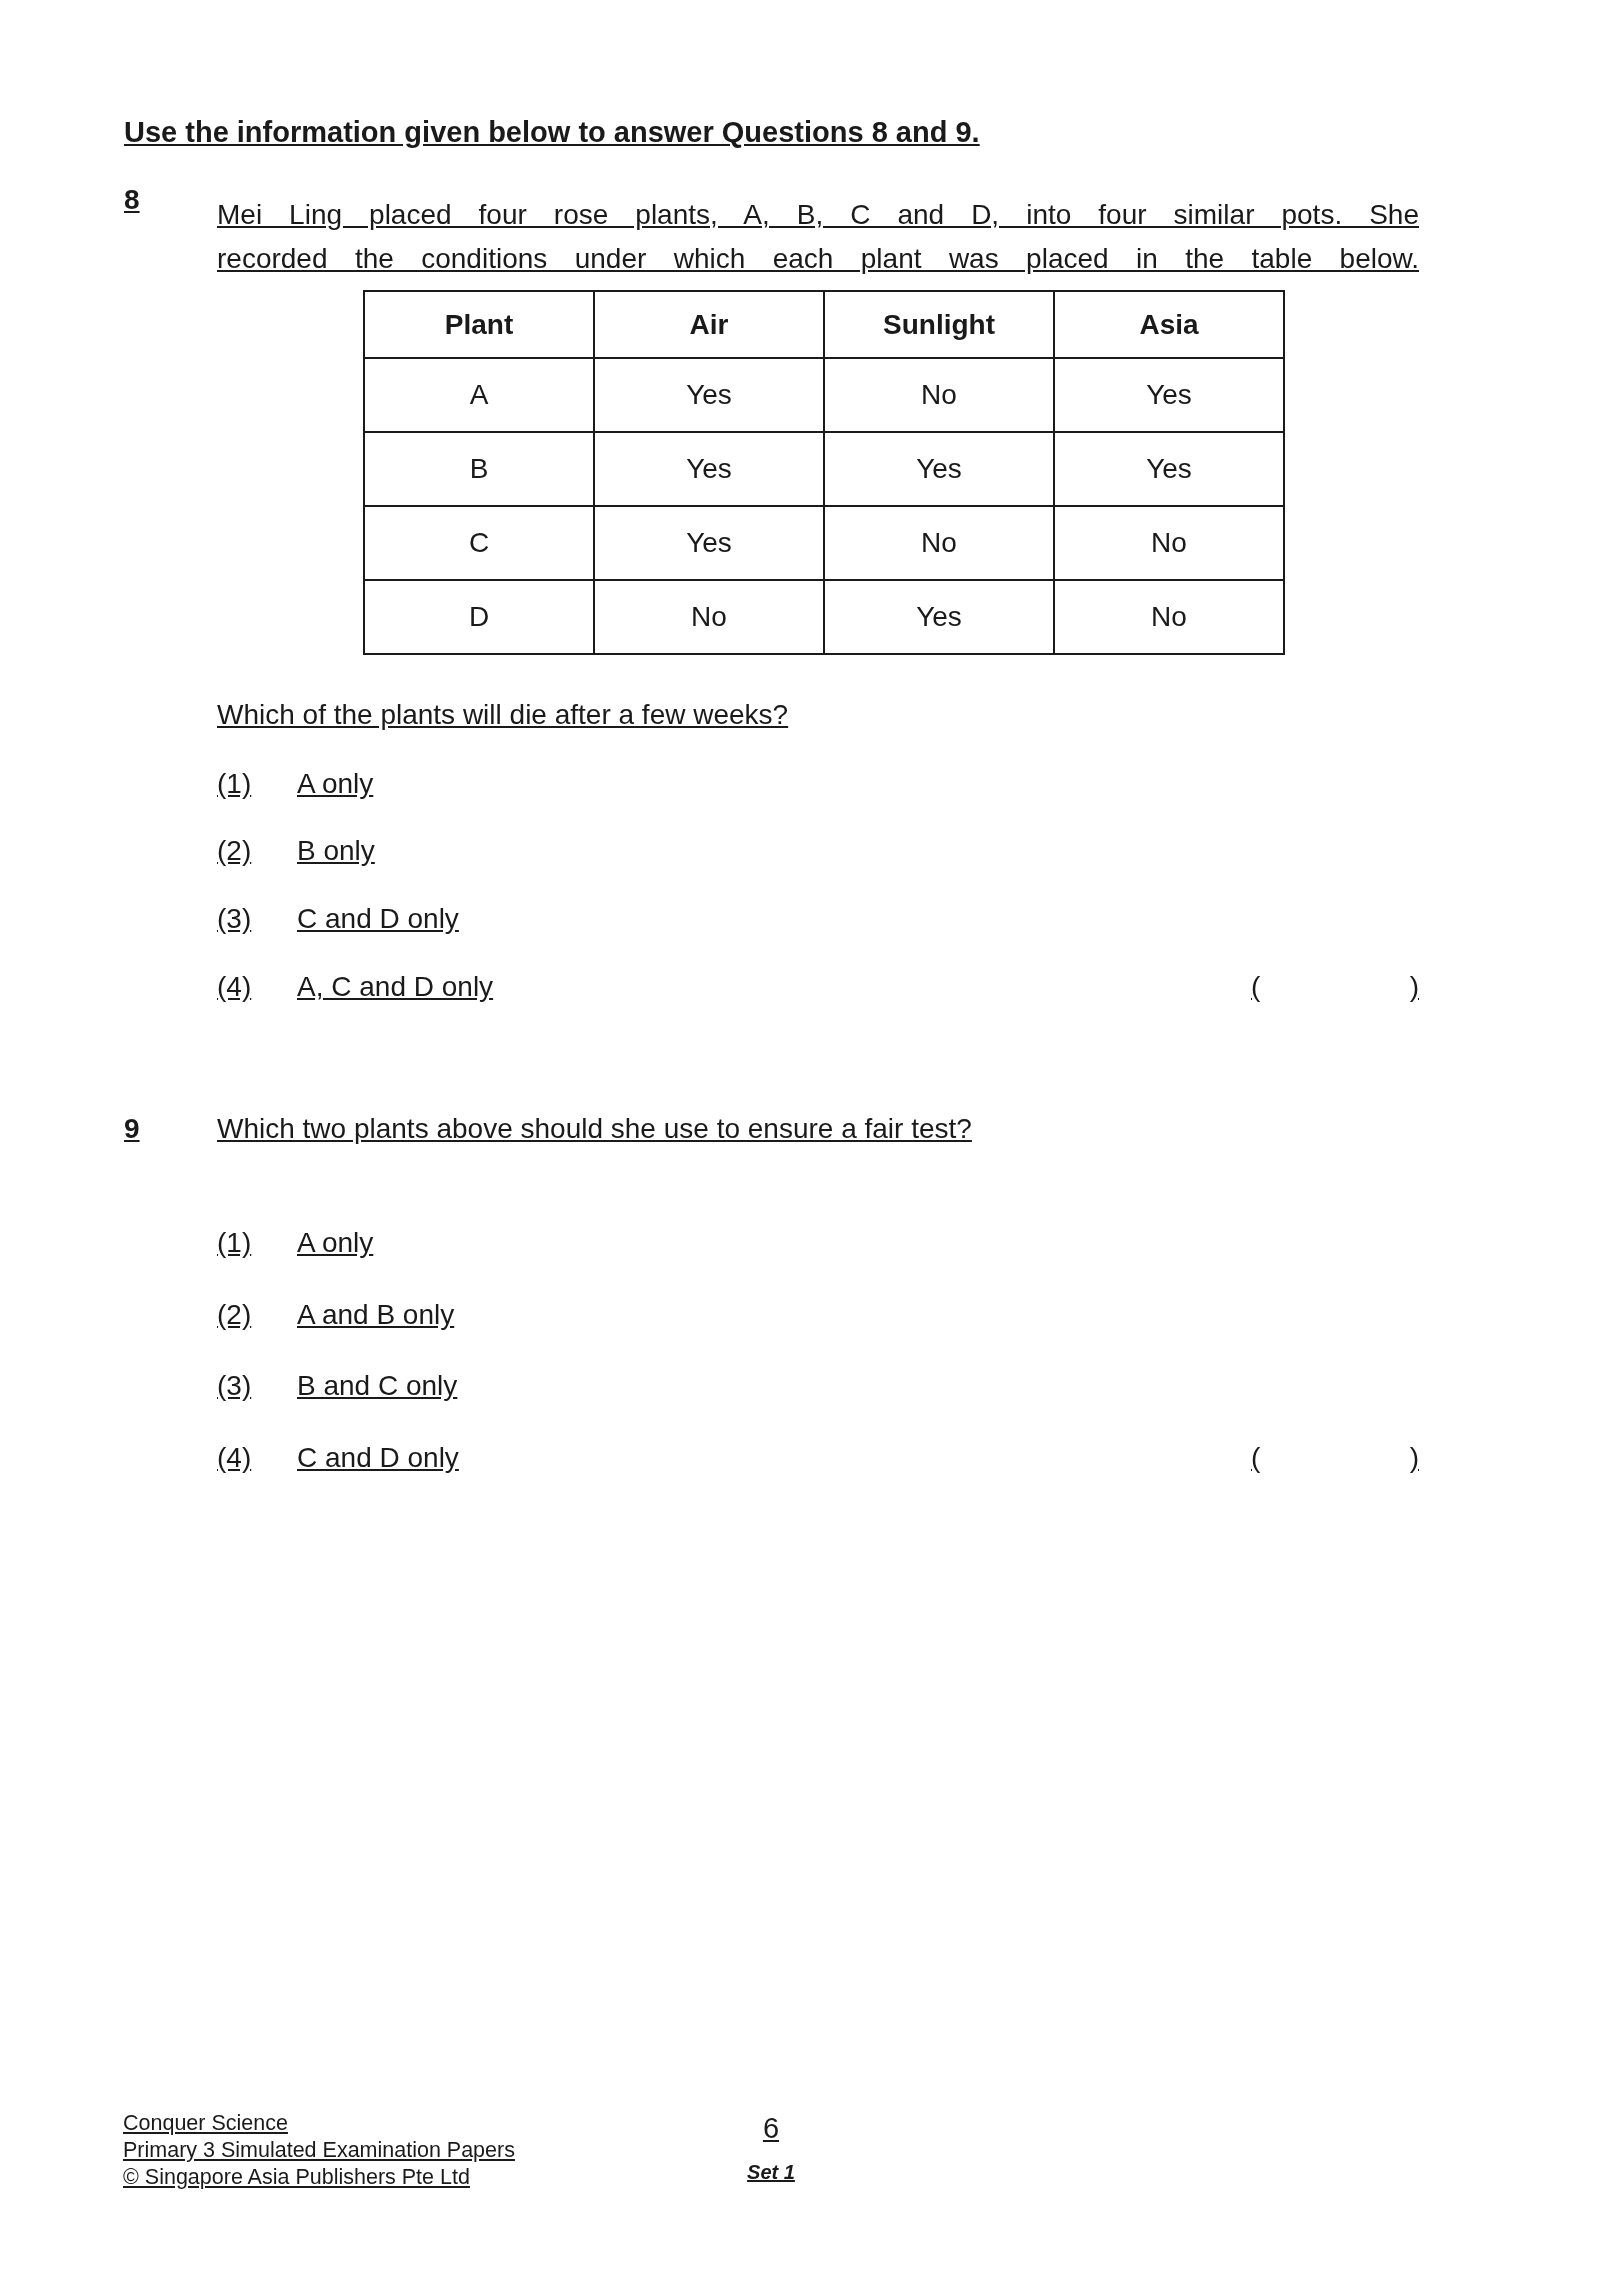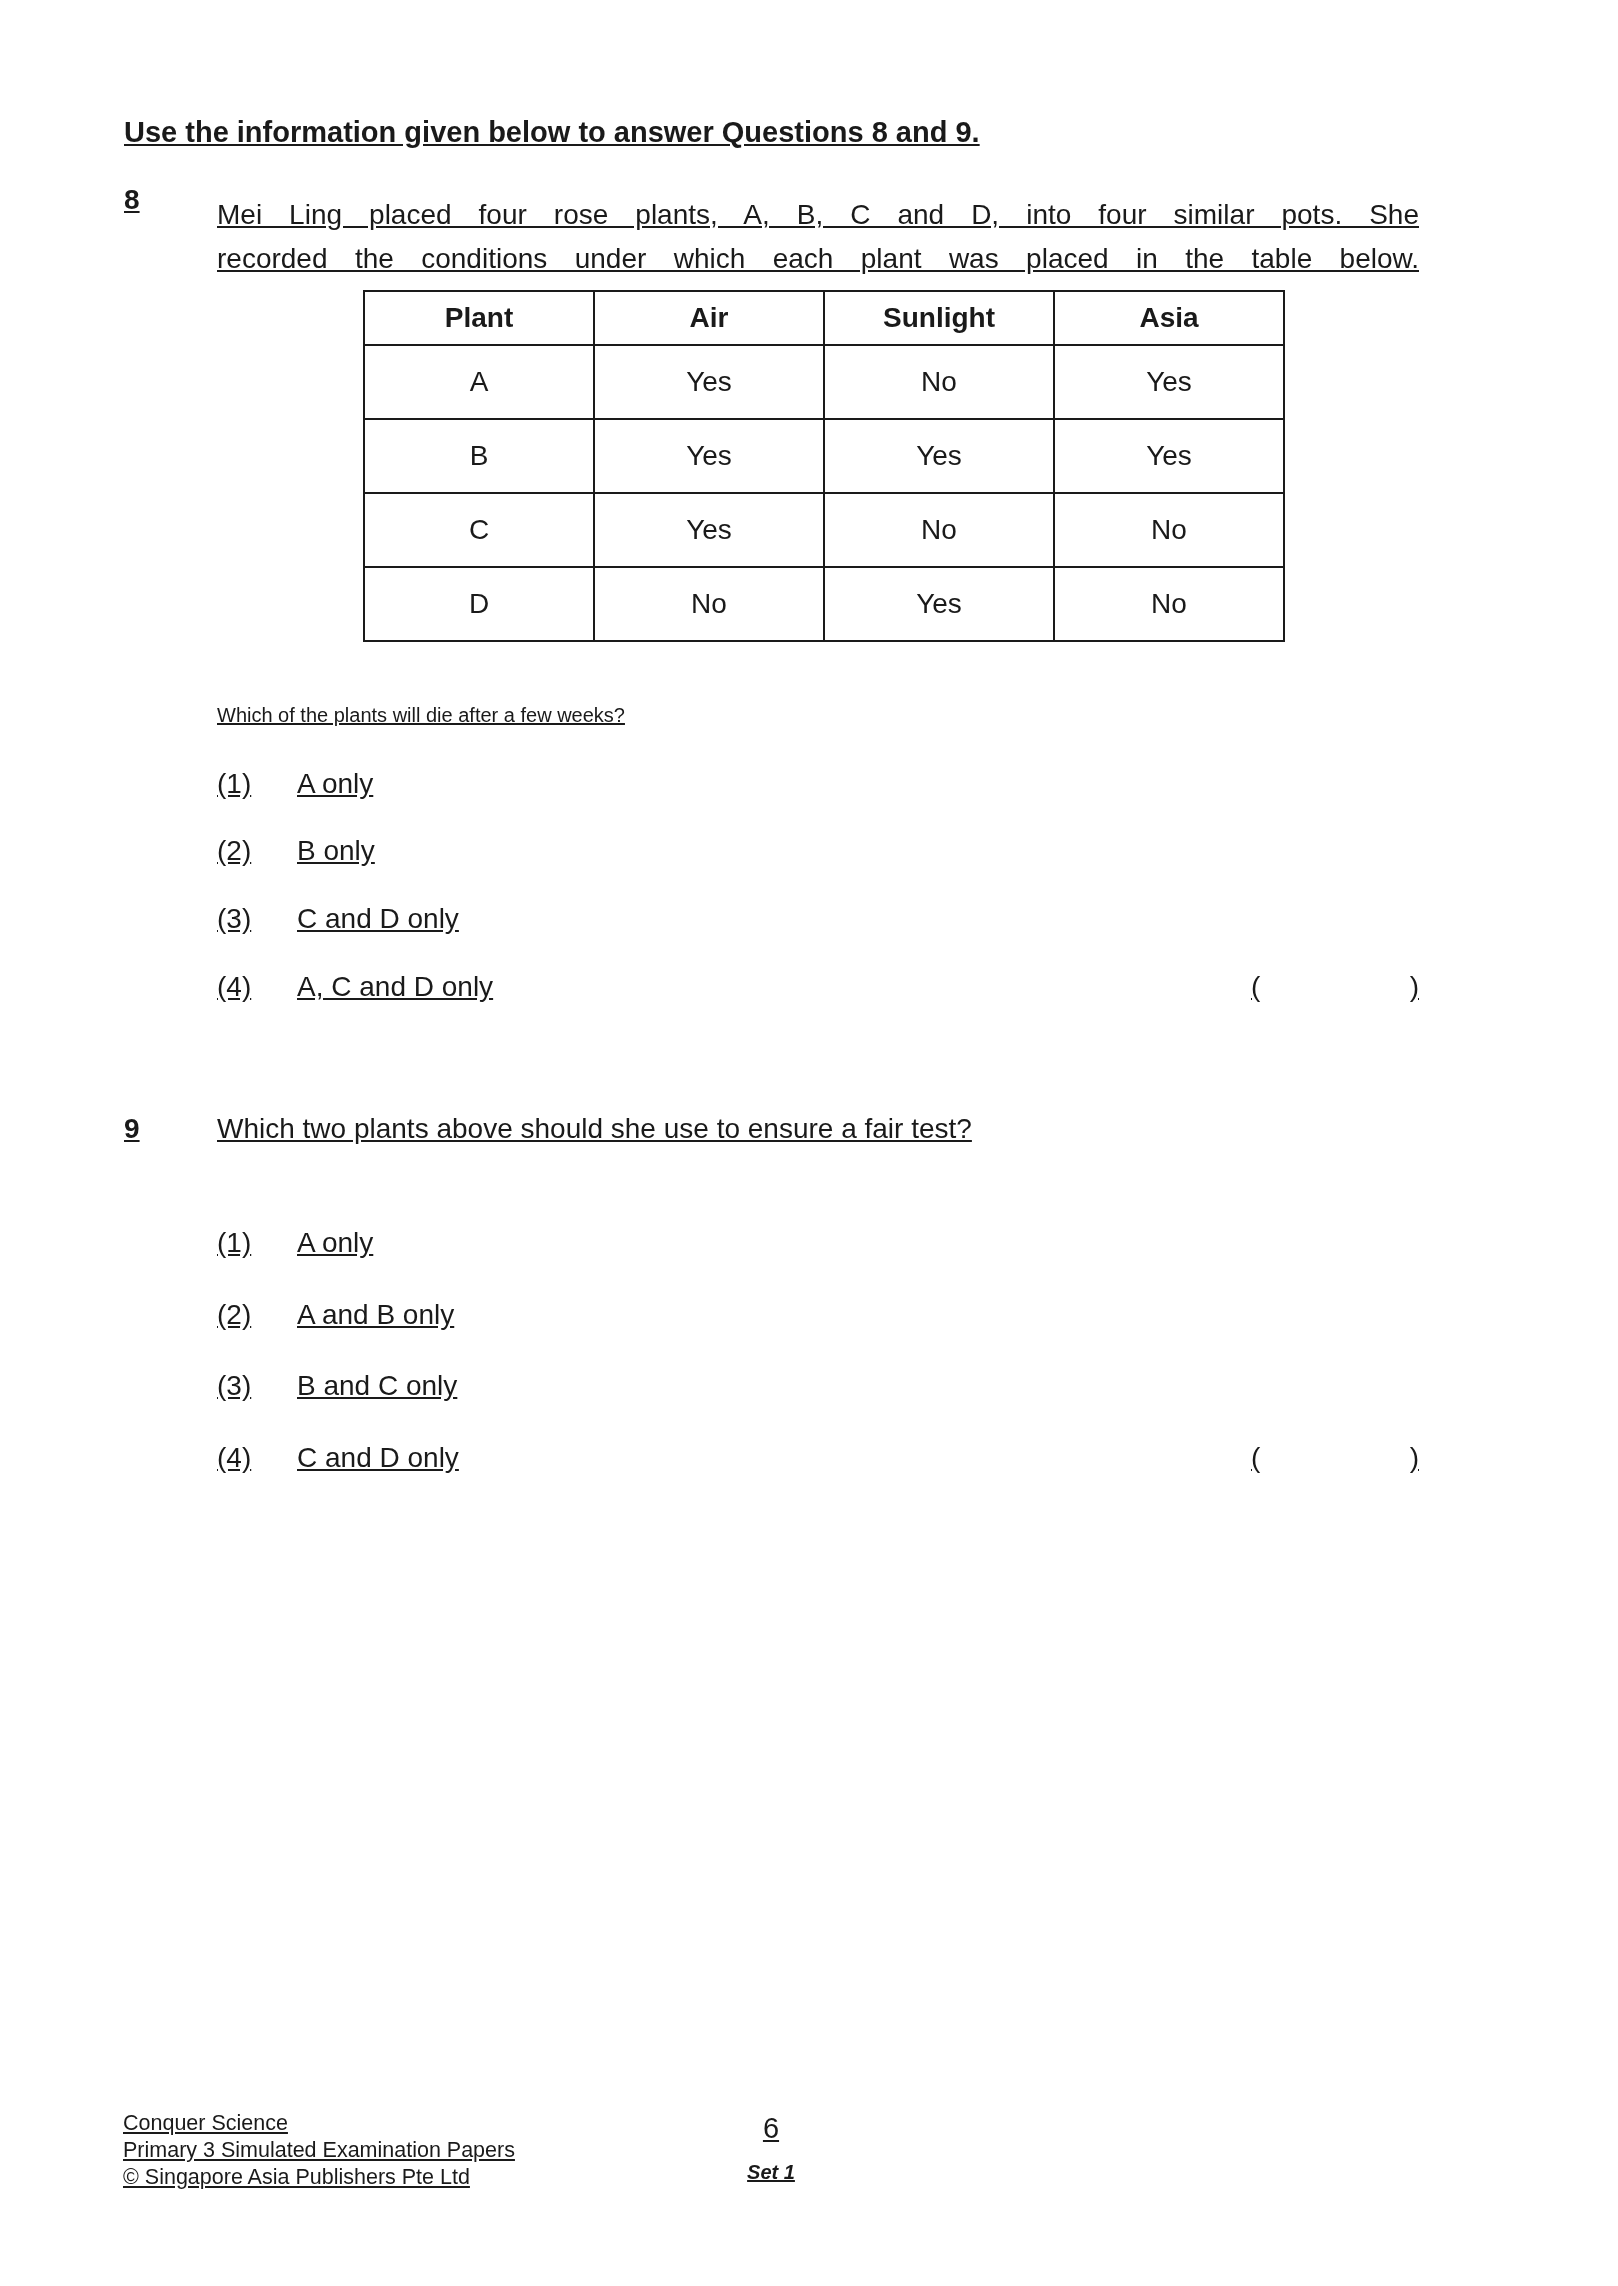--- a/index.html
+++ b/index.html
@@ -40,27 +40,27 @@
     width: 913px;
   }
   .cond-table th, .cond-table td {
     border: 2.9px solid #1a1a1a;
     width: 228px;
     text-align: center;
     vertical-align: middle;
     font-size: 28px;
     padding: 0;
   }
-  .cond-table thead tr { height: 54px; }
+  .cond-table thead tr { height: 67px; }
   .cond-table tbody tr { height: 74px; }
   .cond-table th { font-weight: bold; }
 
   .prompt {
     left: 217px; top: 693px;
-    font-size: 20px; line-height: 44px;
+    font-size: 28px; line-height: 44px;
     white-space: nowrap;
   }
 
   .option {
     left: 217px;
     display: flex;
     font-size: 28px; line-height: 44px;
     white-space: nowrap;
   }
   .opt-label { width: 80px; flex: 0 0 80px; }

